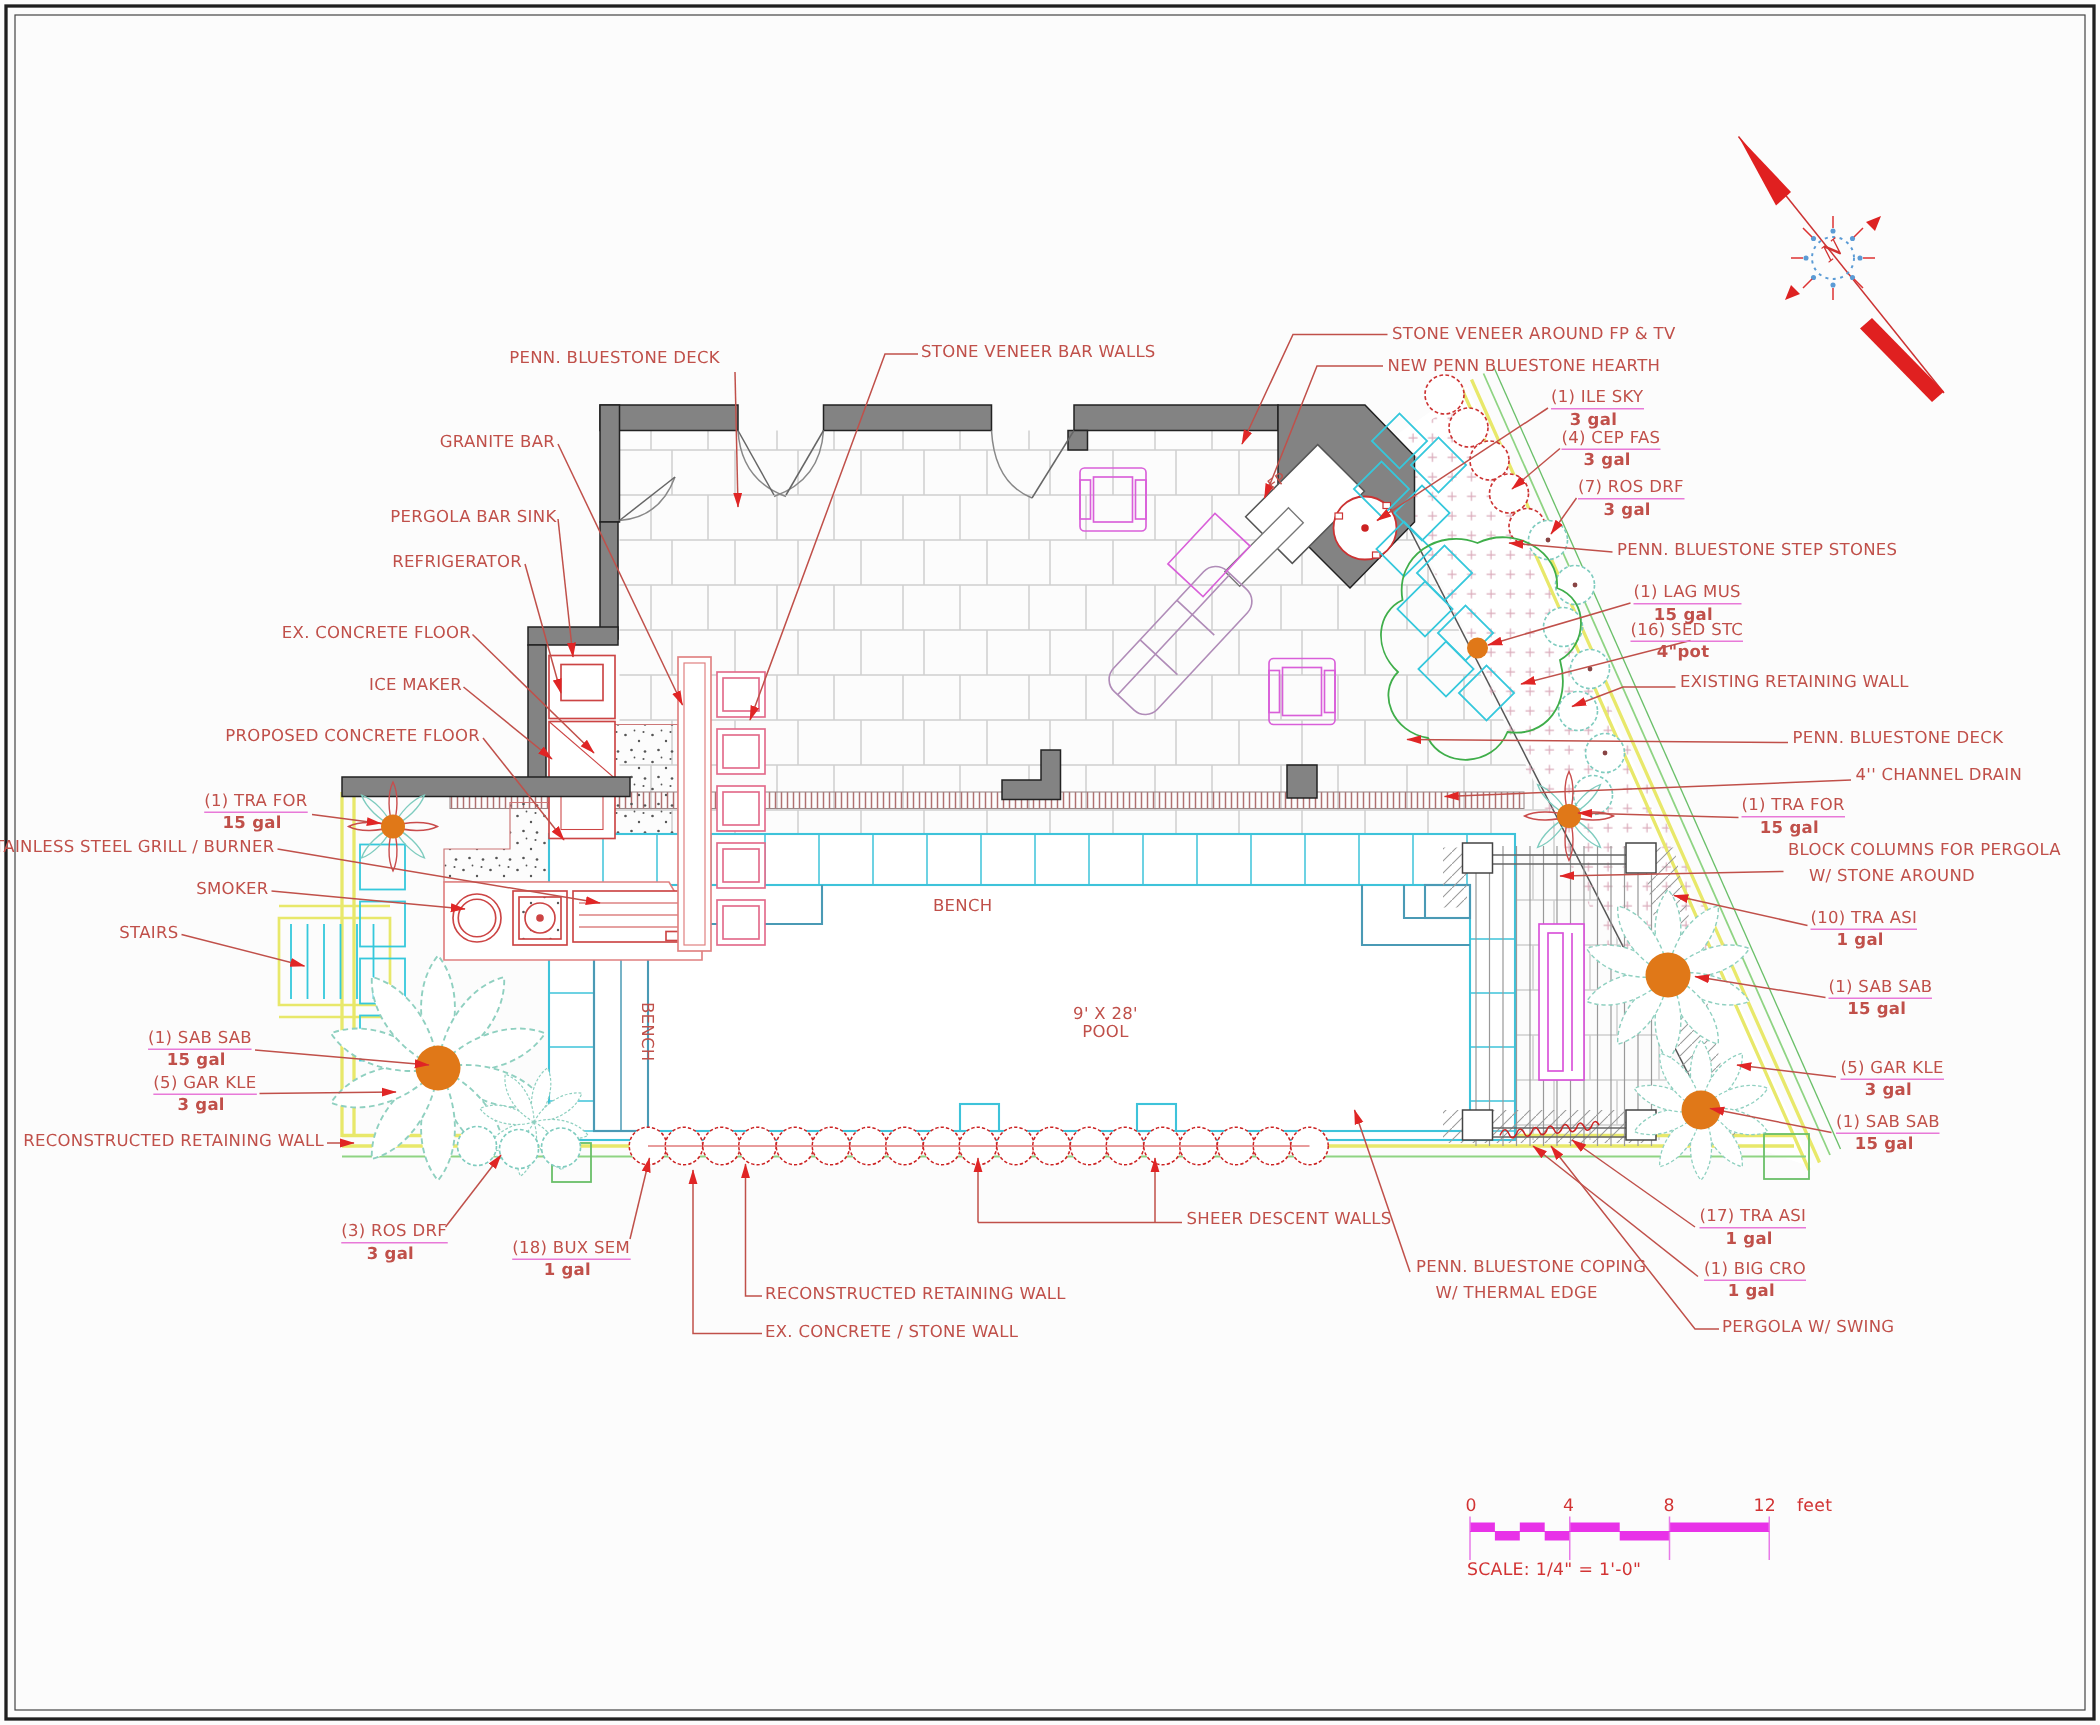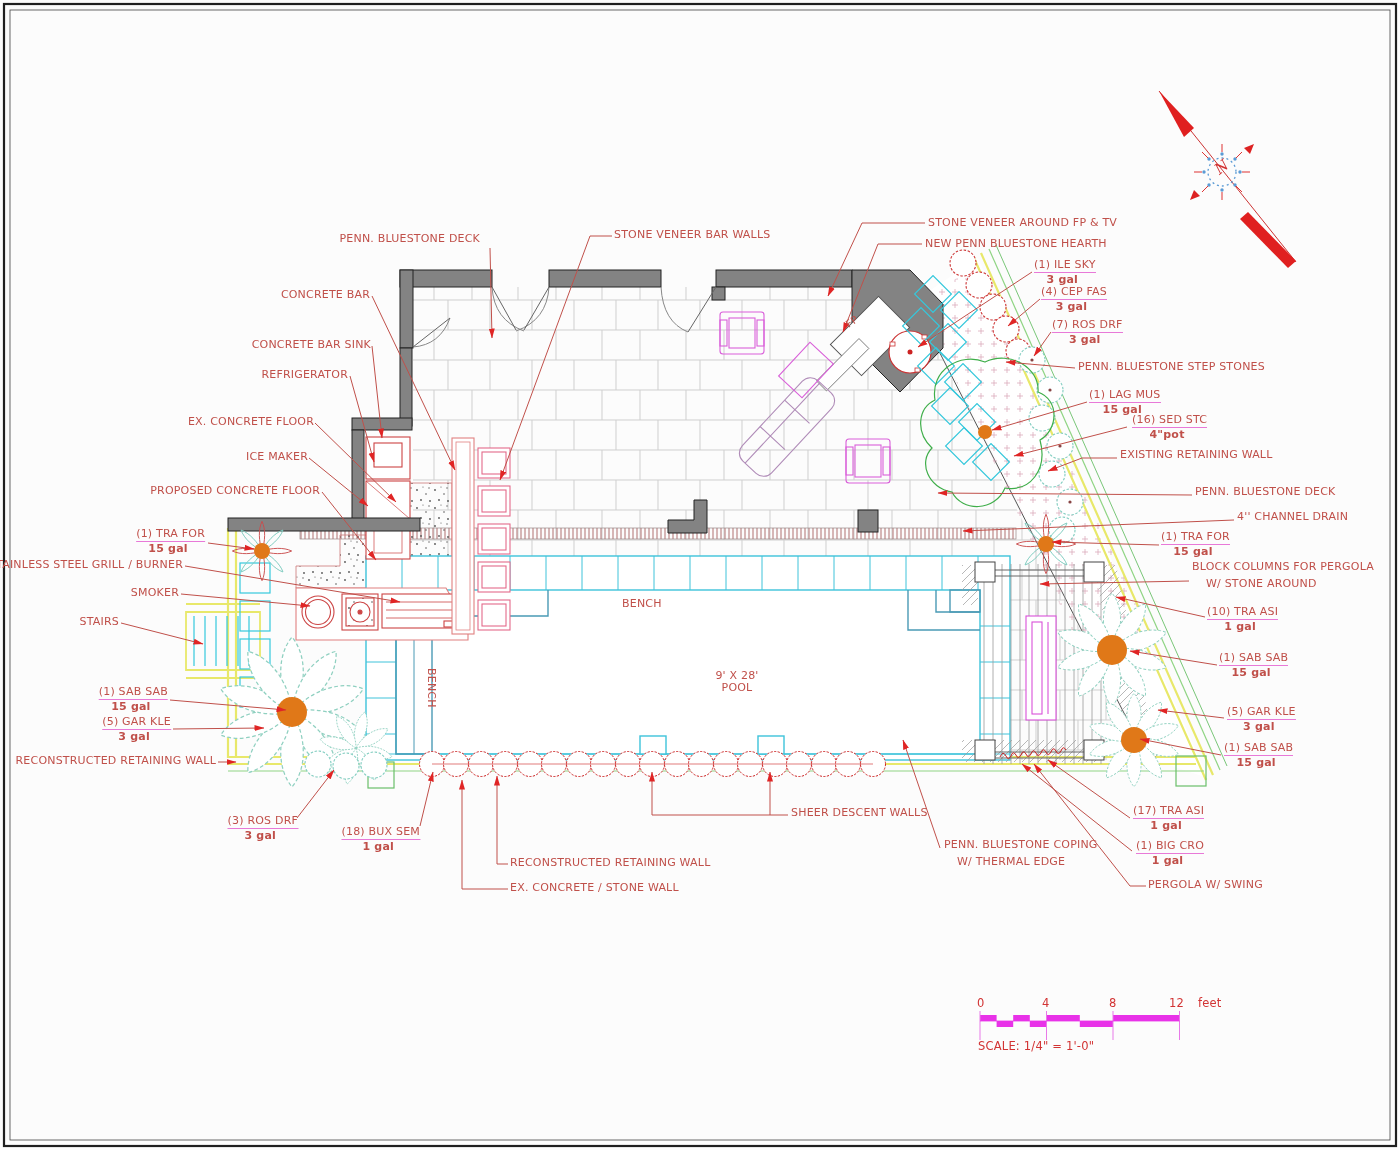--- a/index.html
+++ b/index.html
@@ -452,23 +452,23 @@
       <rect x="996.6" y="1021" width="16.6" height="6"></rect>
           <rect x="1029.8" y="1021" width="16.6" height="6"></rect>
       <rect x="1079.8" y="1021" width="33.2" height="6"></rect>
     </g>
     <path d="M980,1011V1040M1046.5,1011V1040M1113,1011V1040M1179.5,1011V1040" stroke="#e87ae8" stroke-width="1" fill="none"></path>
     <path d="M980,1021H1179.5" stroke="#e832e8" stroke-width="0.8"></path>
   </g>
 </svg>
 
 <div class="lbl r" style="left:480px;top:233px">PENN. BLUESTONE DECK</div>
-<div class="lbl r" style="left:370px;top:289px">CONCRETE BAR</div>
+<div class="lbl r" style="left:370px;top:289px">GRANITE BAR</div>
 <div class="lbl" style="left:614px;top:229px">STONE VENEER BAR WALLS</div>
-<div class="lbl r" style="left:371px;top:339px">CONCRETE BAR SINK</div>
+<div class="lbl r" style="left:371px;top:339px">PERGOLA BAR SINK</div>
 <div class="lbl r" style="left:348px;top:369px">REFRIGERATOR</div>
 <div class="lbl r" style="left:314px;top:416px">EX. CONCRETE FLOOR</div>
 <div class="lbl r" style="left:308px;top:451px">ICE MAKER</div>
 <div class="lbl r" style="left:320px;top:485px">PROPOSED CONCRETE FLOOR</div>
 <div class="lbl r" style="left:183px;top:559px">STAINLESS STEEL GRILL / BURNER</div>
 <div class="lbl r" style="left:179px;top:587px">SMOKER</div>
 <div class="lbl r" style="left:119px;top:616px">STAIRS</div>
 <div class="lbl r" style="left:216px;top:755px">RECONSTRUCTED RETAINING WALL</div>
 <div class="lbl" style="left:510px;top:857px">RECONSTRUCTED RETAINING WALL</div>
 <div class="lbl" style="left:510px;top:882px">EX. CONCRETE / STONE WALL</div>
@@ -494,21 +494,21 @@
   <span class="size">3 gal</span>
 </div>
 <div class="lbl plant" style="left:1052px;top:319px">
   <span class="name">(7) ROS DRF</span>
   <span class="size">3 gal</span>
 </div>
 <div class="lbl plant" style="left:1089px;top:389px">
   <span class="name">(1) LAG MUS</span>
   <span class="size">15 gal</span>
 </div>
-<div class="lbl plant" style="left:1132px;top:414px">
+<div class="lbl plant" style="left:1087px;top:414px">
   <span class="name">(16) SED STC</span>
   <span class="size">4"pot</span>
 </div>
 <div class="lbl plant" style="left:1161px;top:531px">
   <span class="name">(1) TRA FOR</span>
   <span class="size">15 gal</span>
 </div>
 <div class="lbl plant" style="left:1207px;top:606px">
   <span class="name">(10) TRA ASI</span>
   <span class="size">1 gal</span>

